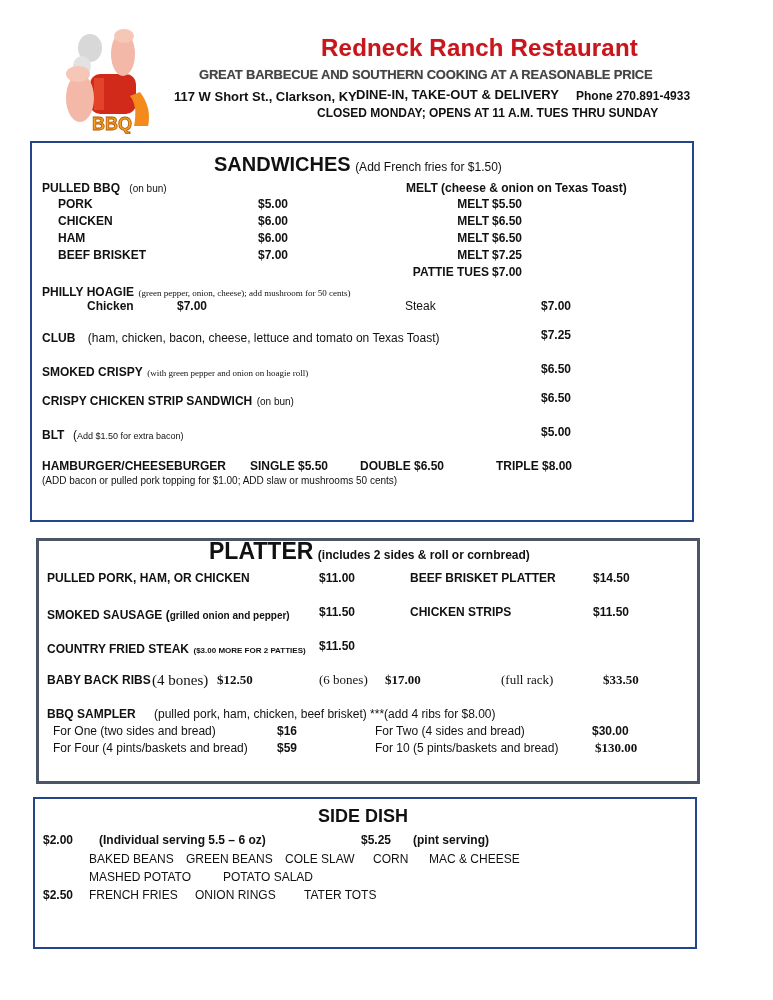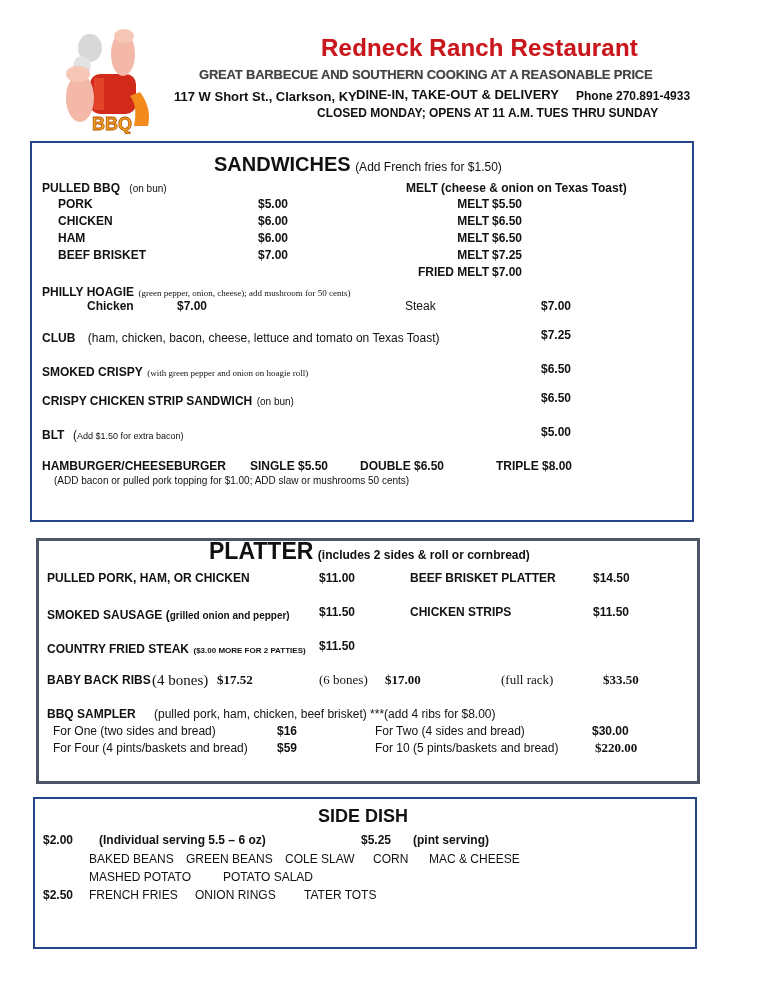--- a/index.html
+++ b/index.html
@@ -76,21 +76,21 @@
 
 <div class="abs f12 b" style="left:406px;top:181px;">MELT (cheese &amp; onion on Texas Toast)</div>
 <div class="abs f12 b" style="right:284px;top:197px;text-align:right;">MELT</div>
 <div class="abs f12 b" style="left:492px;top:197px;">$5.50</div>
 <div class="abs f12 b" style="right:284px;top:214px;text-align:right;">MELT</div>
 <div class="abs f12 b" style="left:492px;top:214px;">$6.50</div>
 <div class="abs f12 b" style="right:284px;top:231px;text-align:right;">MELT</div>
 <div class="abs f12 b" style="left:492px;top:231px;">$6.50</div>
 <div class="abs f12 b" style="right:284px;top:248px;text-align:right;">MELT</div>
 <div class="abs f12 b" style="left:492px;top:248px;">$7.25</div>
-<div class="abs f12 b" style="right:284px;top:265px;text-align:right;">FRIED MELT</div>
+<div class="abs f12 b" style="right:284px;top:265px;text-align:right;">PATTIE TUES</div>
 <div class="abs f12 b" style="left:492px;top:265px;">$7.00</div>
 
 <div class="abs" style="left:42px;top:282px;">
   <span class="f12 b">PHILLY HOAGIE</span>
   <span class="f9 serif">(green pepper, onion, cheese); add mushroom for 50 cents)</span>
 </div>
 <div class="abs f12 b" style="left:87px;top:299px;">Chicken</div>
 <div class="abs f12 b" style="left:177px;top:299px;">$7.00</div>
 <div class="abs f12" style="left:405px;top:299px;">Steak</div>
 <div class="abs f12 b" style="left:541px;top:299px;">$7.00</div>
@@ -116,21 +116,21 @@
 <div class="abs" style="left:42px;top:425px;">
   <span class="f12 b">BLT</span>
   <span class="f12" style="margin-left:4px;">(</span><span class="f9">Add $1.50 for extra bacon)</span>
 </div>
 <div class="abs f12 b" style="left:541px;top:425px;">$5.00</div>
 
 <div class="abs f12 b" style="left:42px;top:459px;">HAMBURGER/CHEESEBURGER</div>
 <div class="abs f12 b" style="left:250px;top:459px;">SINGLE  $5.50</div>
 <div class="abs f12 b" style="left:360px;top:459px;">DOUBLE  $6.50</div>
 <div class="abs f12 b" style="left:496px;top:459px;">TRIPLE   $8.00</div>
-<div class="abs f10" style="left:42px;top:475px;margin-left:12px;">(ADD bacon or pulled pork topping for $1.00; ADD slaw or mushrooms 50 cents)</div>
+<div class="abs f10" style="left:42px;top:475px;">(ADD bacon or pulled pork topping for $1.00; ADD slaw or mushrooms 50 cents)</div>
 
 <div class="box" id="box-platter"></div>
 
 <div class="abs" style="left:209px;top:538px;">
   <span class="b" style="font-size:23px;">PLATTER</span>
   <span class="f12 b">(includes 2 sides &amp; roll or cornbread)</span>
 </div>
 
 <div class="abs f12 b" style="left:47px;top:571px;">PULLED PORK, HAM, OR CHICKEN</div>
 <div class="abs f12 b" style="left:319px;top:571px;">$11.00</div>
@@ -145,36 +145,36 @@
 <div class="abs f12 b" style="left:593px;top:605px;">$11.50</div>
 
 <div class="abs" style="left:47px;top:639px;">
   <span class="f12 b">COUNTRY FRIED STEAK</span>
   <span class="b" style="font-size:8px;">($3.00 MORE FOR 2 PATTIES)</span>
 </div>
 <div class="abs f12 b" style="left:319px;top:639px;">$11.50</div>
 
 <div class="abs f12 b" style="left:47px;top:673px;">BABY BACK RIBS</div>
 <div class="abs f12 serif" style="left:152px;top:672px;font-size:15px;">(4 bones)</div>
-<div class="abs b serif" style="left:217px;top:672px;font-size:13px;">$17.52</div>
+<div class="abs b serif" style="left:217px;top:672px;font-size:13px;">$12.50</div>
 <div class="abs serif" style="left:319px;top:672px;font-size:13px;">(6 bones)</div>
 <div class="abs b serif" style="left:385px;top:672px;font-size:13px;">$17.00</div>
 <div class="abs serif" style="left:501px;top:672px;font-size:13px;">(full rack)</div>
 <div class="abs b serif" style="left:603px;top:672px;font-size:13px;">$33.50</div>
 
 <div class="abs f12 b" style="left:47px;top:707px;">BBQ SAMPLER</div>
 <div class="abs f12" style="left:154px;top:707px;">(pulled pork, ham, chicken, beef brisket)  ***(add 4 ribs for $8.00)</div>
 <div class="abs f12" style="left:53px;top:724px;">For One  (two sides and bread)</div>
 <div class="abs f12 b" style="left:277px;top:724px;">$16</div>
 <div class="abs f12" style="left:375px;top:724px;">For Two (4 sides and bread)</div>
 <div class="abs f12 b" style="left:592px;top:724px;">$30.00</div>
 <div class="abs f12" style="left:53px;top:741px;">For Four (4 pints/baskets and bread)</div>
 <div class="abs f12 b" style="left:277px;top:741px;">$59</div>
 <div class="abs f12" style="left:375px;top:741px;">For 10  (5 pints/baskets and bread)</div>
-<div class="abs b serif" style="left:595px;top:740px;font-size:13px;">$220.00</div>
+<div class="abs b serif" style="left:595px;top:740px;font-size:13px;">$130.00</div>
 
 <div class="box" id="box-sides"></div>
 
 <div class="abs b" style="left:318px;top:806px;font-size:18px;">SIDE DISH</div>
 
 <div class="abs f12 b" style="left:43px;top:833px;">$2.00</div>
 <div class="abs f12 b" style="left:99px;top:833px;">(Individual serving 5.5 – 6 oz)</div>
 <div class="abs f12 b" style="left:361px;top:833px;">$5.25</div>
 <div class="abs f12 b" style="left:413px;top:833px;">(pint serving)</div>
 

